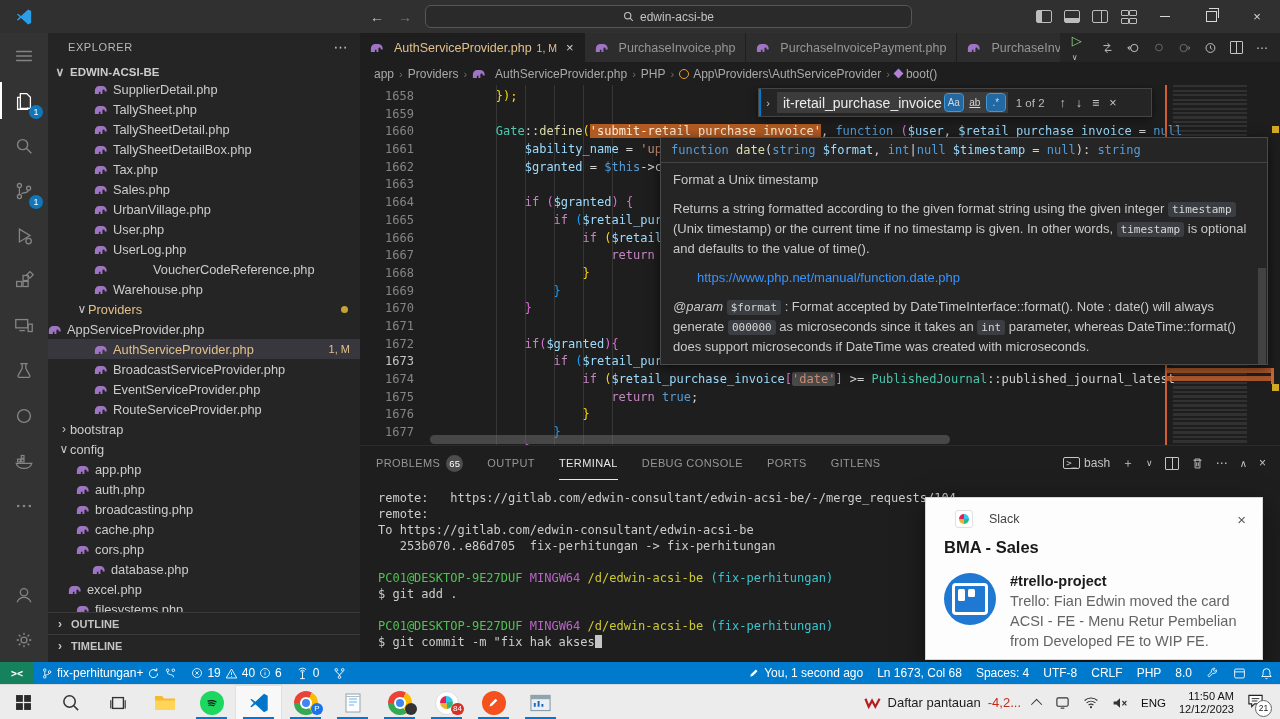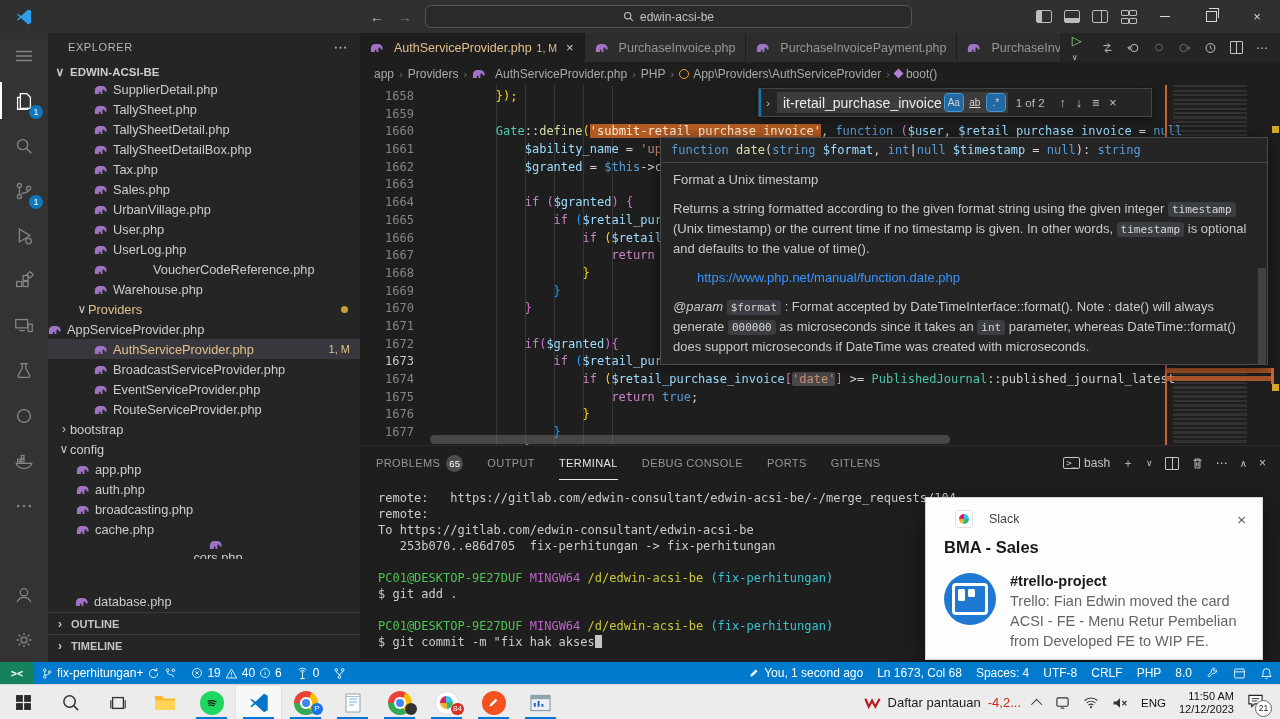--- a/index.html
+++ b/index.html
@@ -528,30 +528,30 @@
           </div>
           <div class="trow" style="padding-left: 28px;">
             <span class="tree-ico">
               <svg viewBox="0 0 16 12" width="14" height="11">
                 <path fill="#a074c4" d="M1 11V7a5 5 0 0 1 5-5h3.2A5.3 5.3 0 0 1 14.5 7.3V8.2h-2.3V7.4a1.3 1.3 0 0 0-2.6 0V11H7.4V8.6H5.6V11z"></path>
               </svg>
             </span>
             <span class="tlabel">cache.php</span>
             <span class="tspace"></span>
           </div>
-          <div class="trow" style="padding-left: 28px; flex-direction: column;">
+          <div class="trow" style="padding-left: 28px;">
             <span class="tree-ico">
               <svg viewBox="0 0 16 12" width="14" height="11">
                 <path fill="#a074c4" d="M1 11V7a5 5 0 0 1 5-5h3.2A5.3 5.3 0 0 1 14.5 7.3V8.2h-2.3V7.4a1.3 1.3 0 0 0-2.6 0V11H7.4V8.6H5.6V11z"></path>
               </svg>
             </span>
             <span class="tlabel">cors.php</span>
             <span class="tspace"></span>
           </div>
-          <div class="trow" style="padding-left: 27px; margin-top: 32px;">
+          <div class="trow" style="padding-left: 44px;">
             <span class="tree-ico">
               <svg viewBox="0 0 16 12" width="14" height="11">
                 <path fill="#a074c4" d="M1 11V7a5 5 0 0 1 5-5h3.2A5.3 5.3 0 0 1 14.5 7.3V8.2h-2.3V7.4a1.3 1.3 0 0 0-2.6 0V11H7.4V8.6H5.6V11z"></path>
               </svg>
             </span>
             <span class="tlabel">database.php</span>
             <span class="tspace"></span>
           </div>
           <div class="trow" style="padding-left: 20px;">
             <span class="tree-ico">

